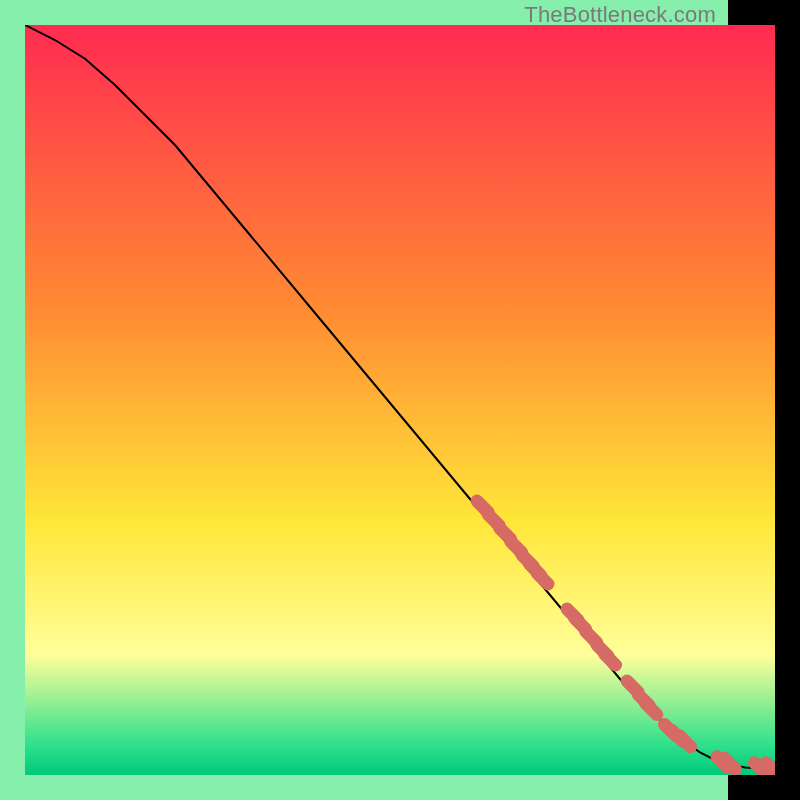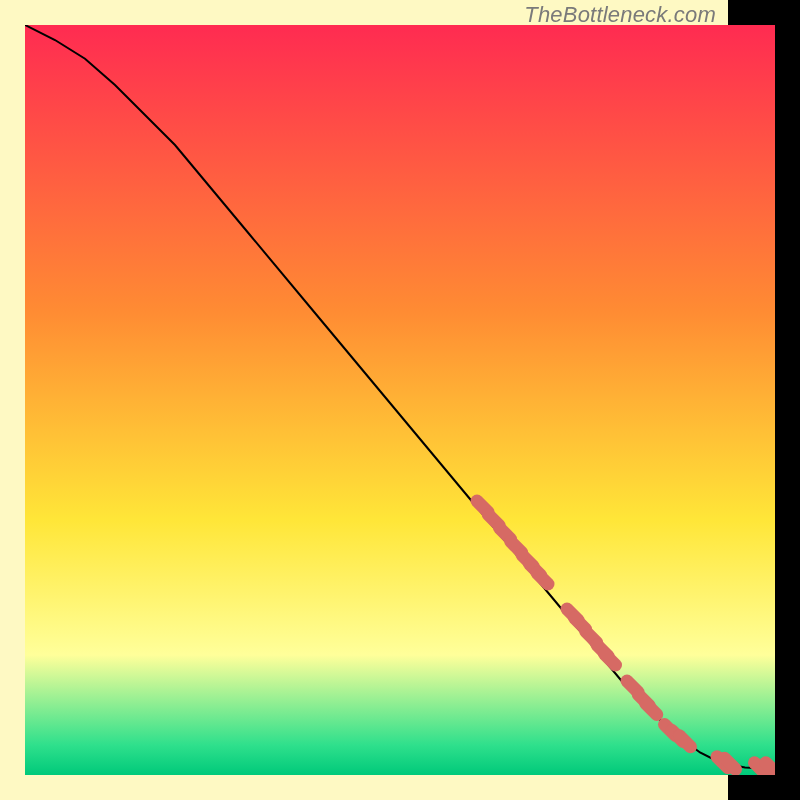--- a/index.html
+++ b/index.html
@@ -8,22 +8,21 @@
     width: 800px;
     height: 800px;
     background: #000;
     overflow: hidden;
     font-family: Arial, Helvetica, sans-serif;
   }
   .stage {
     position: relative;
     width: 728px;
     height: 800px;
-    background: #fef9c3;
-    font-style: italic;
+    background: #86efac;
   }
   .watermark {
     position: absolute;
     top: 2px;
     right: 12px;
     color: #7a7a7a;
     font-size: 22px;
     letter-spacing: 0.2px;
     z-index: 10;
     user-select: none;

